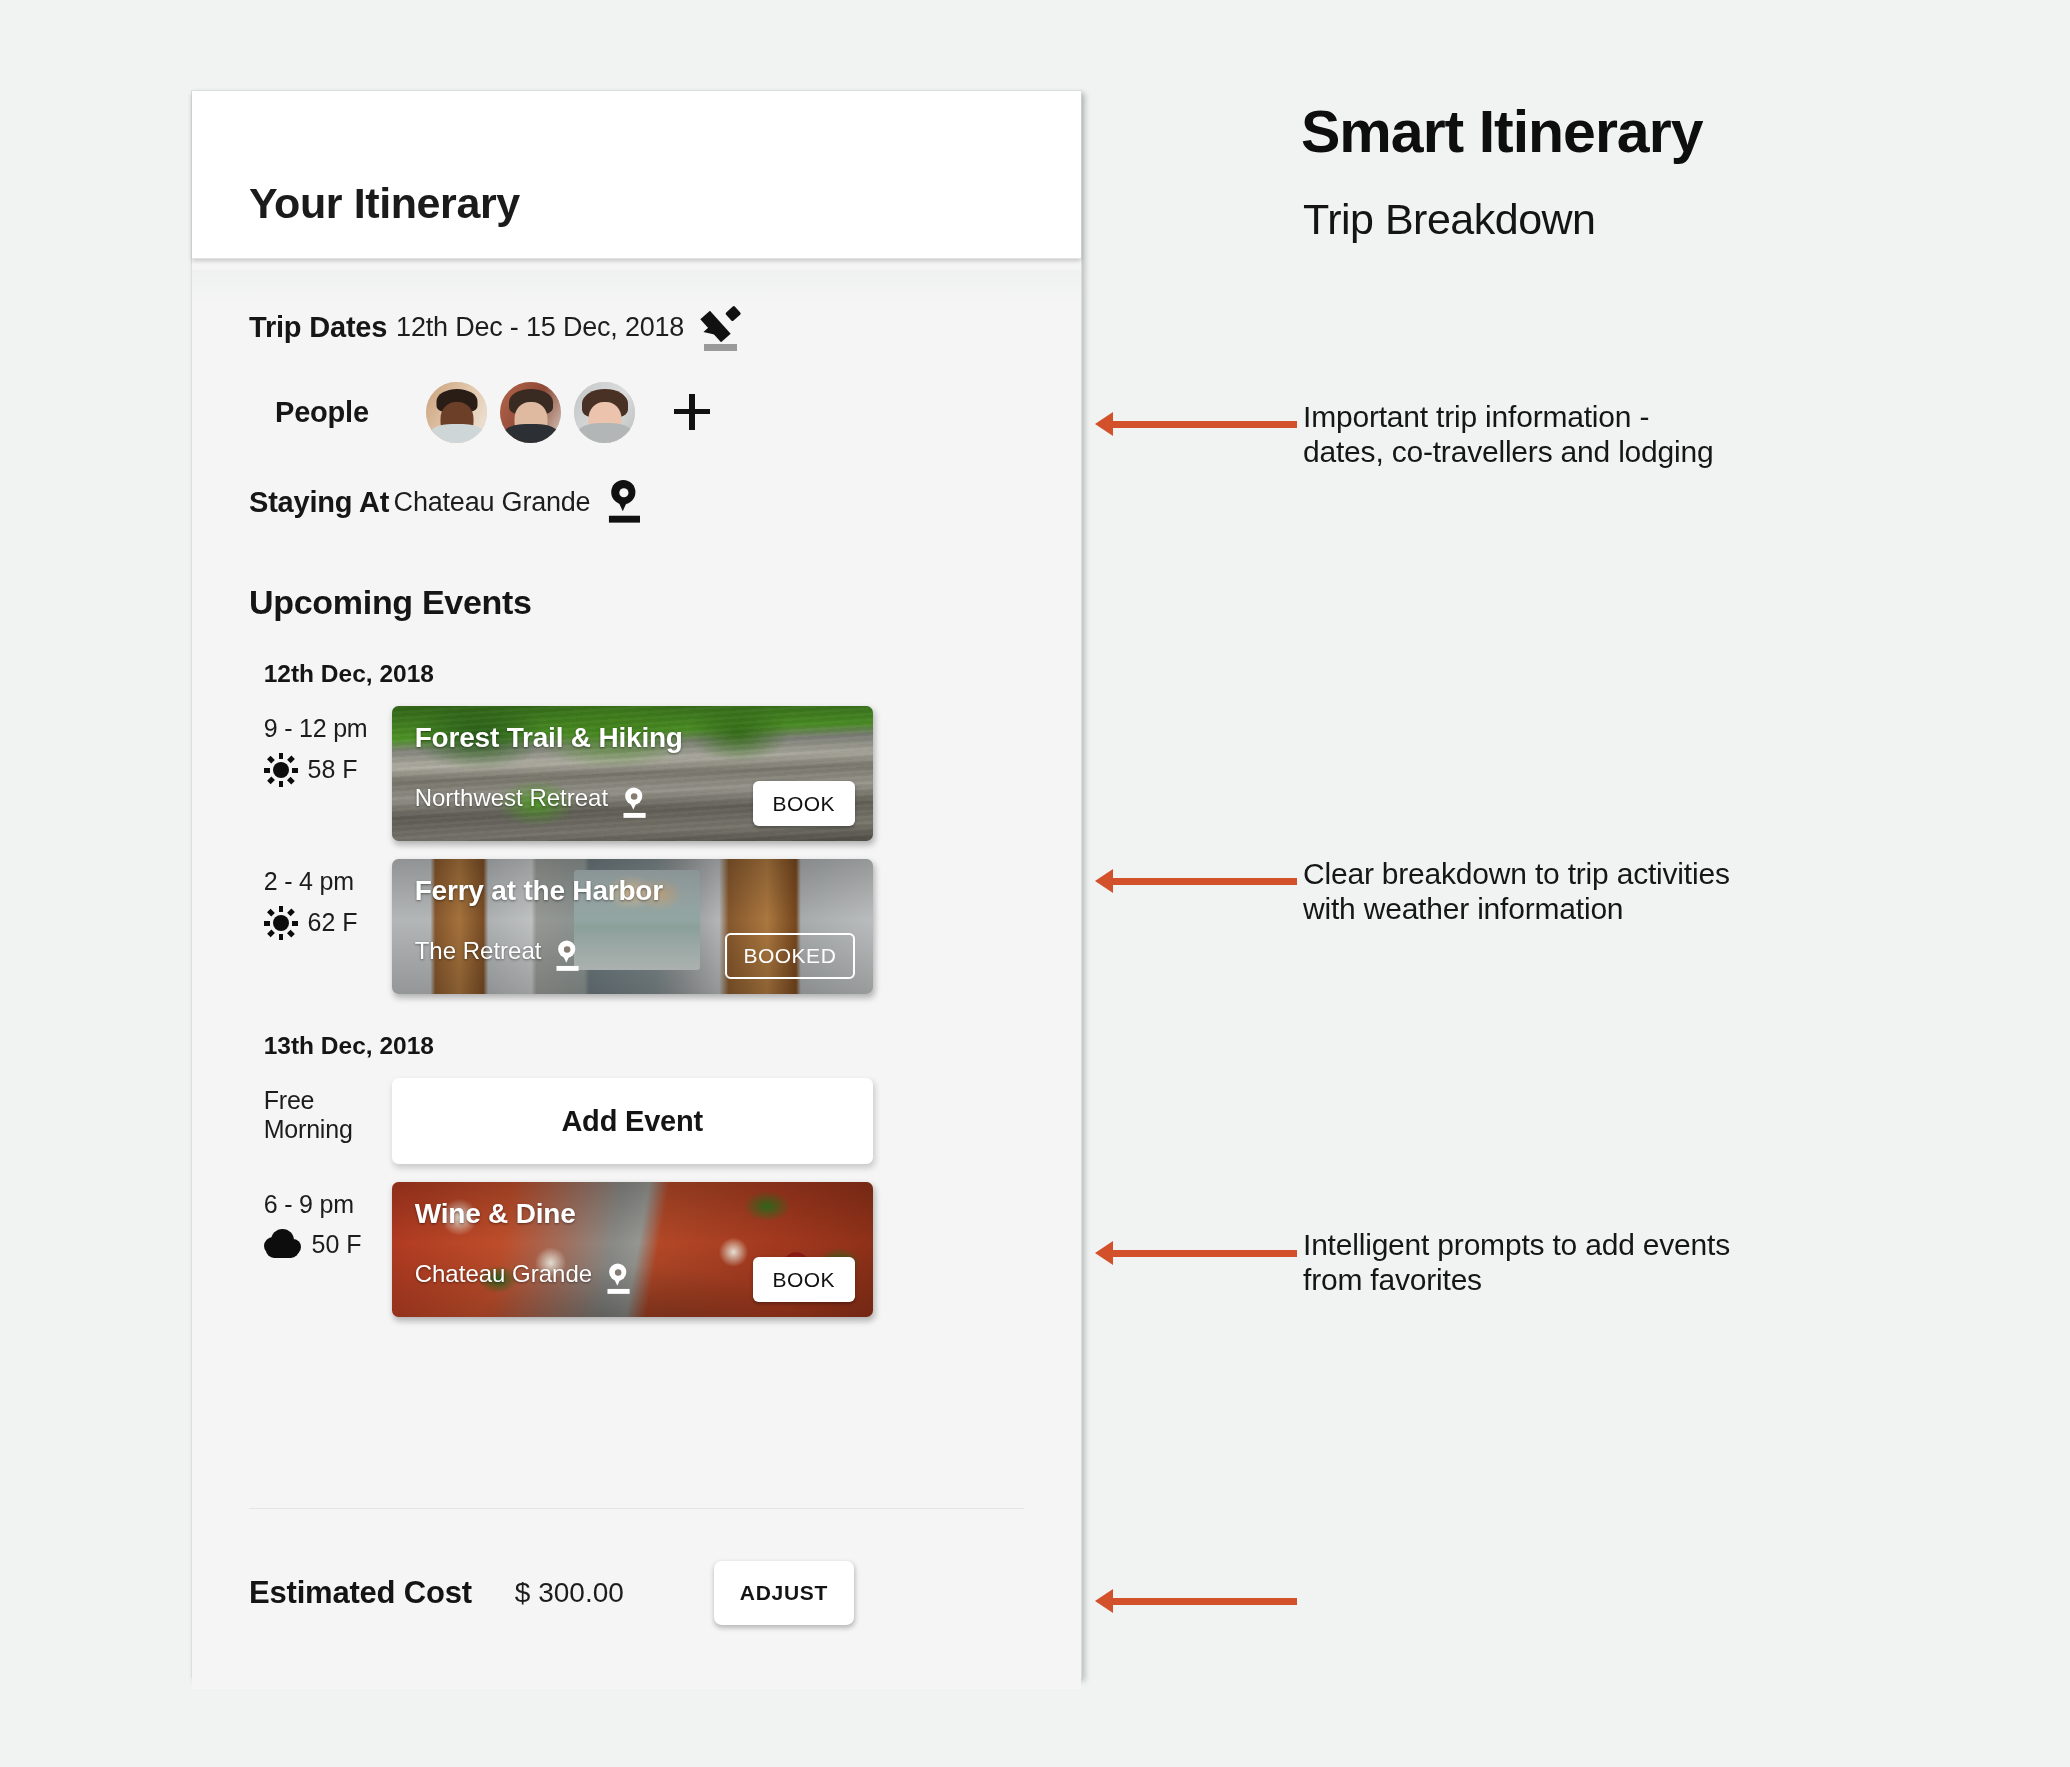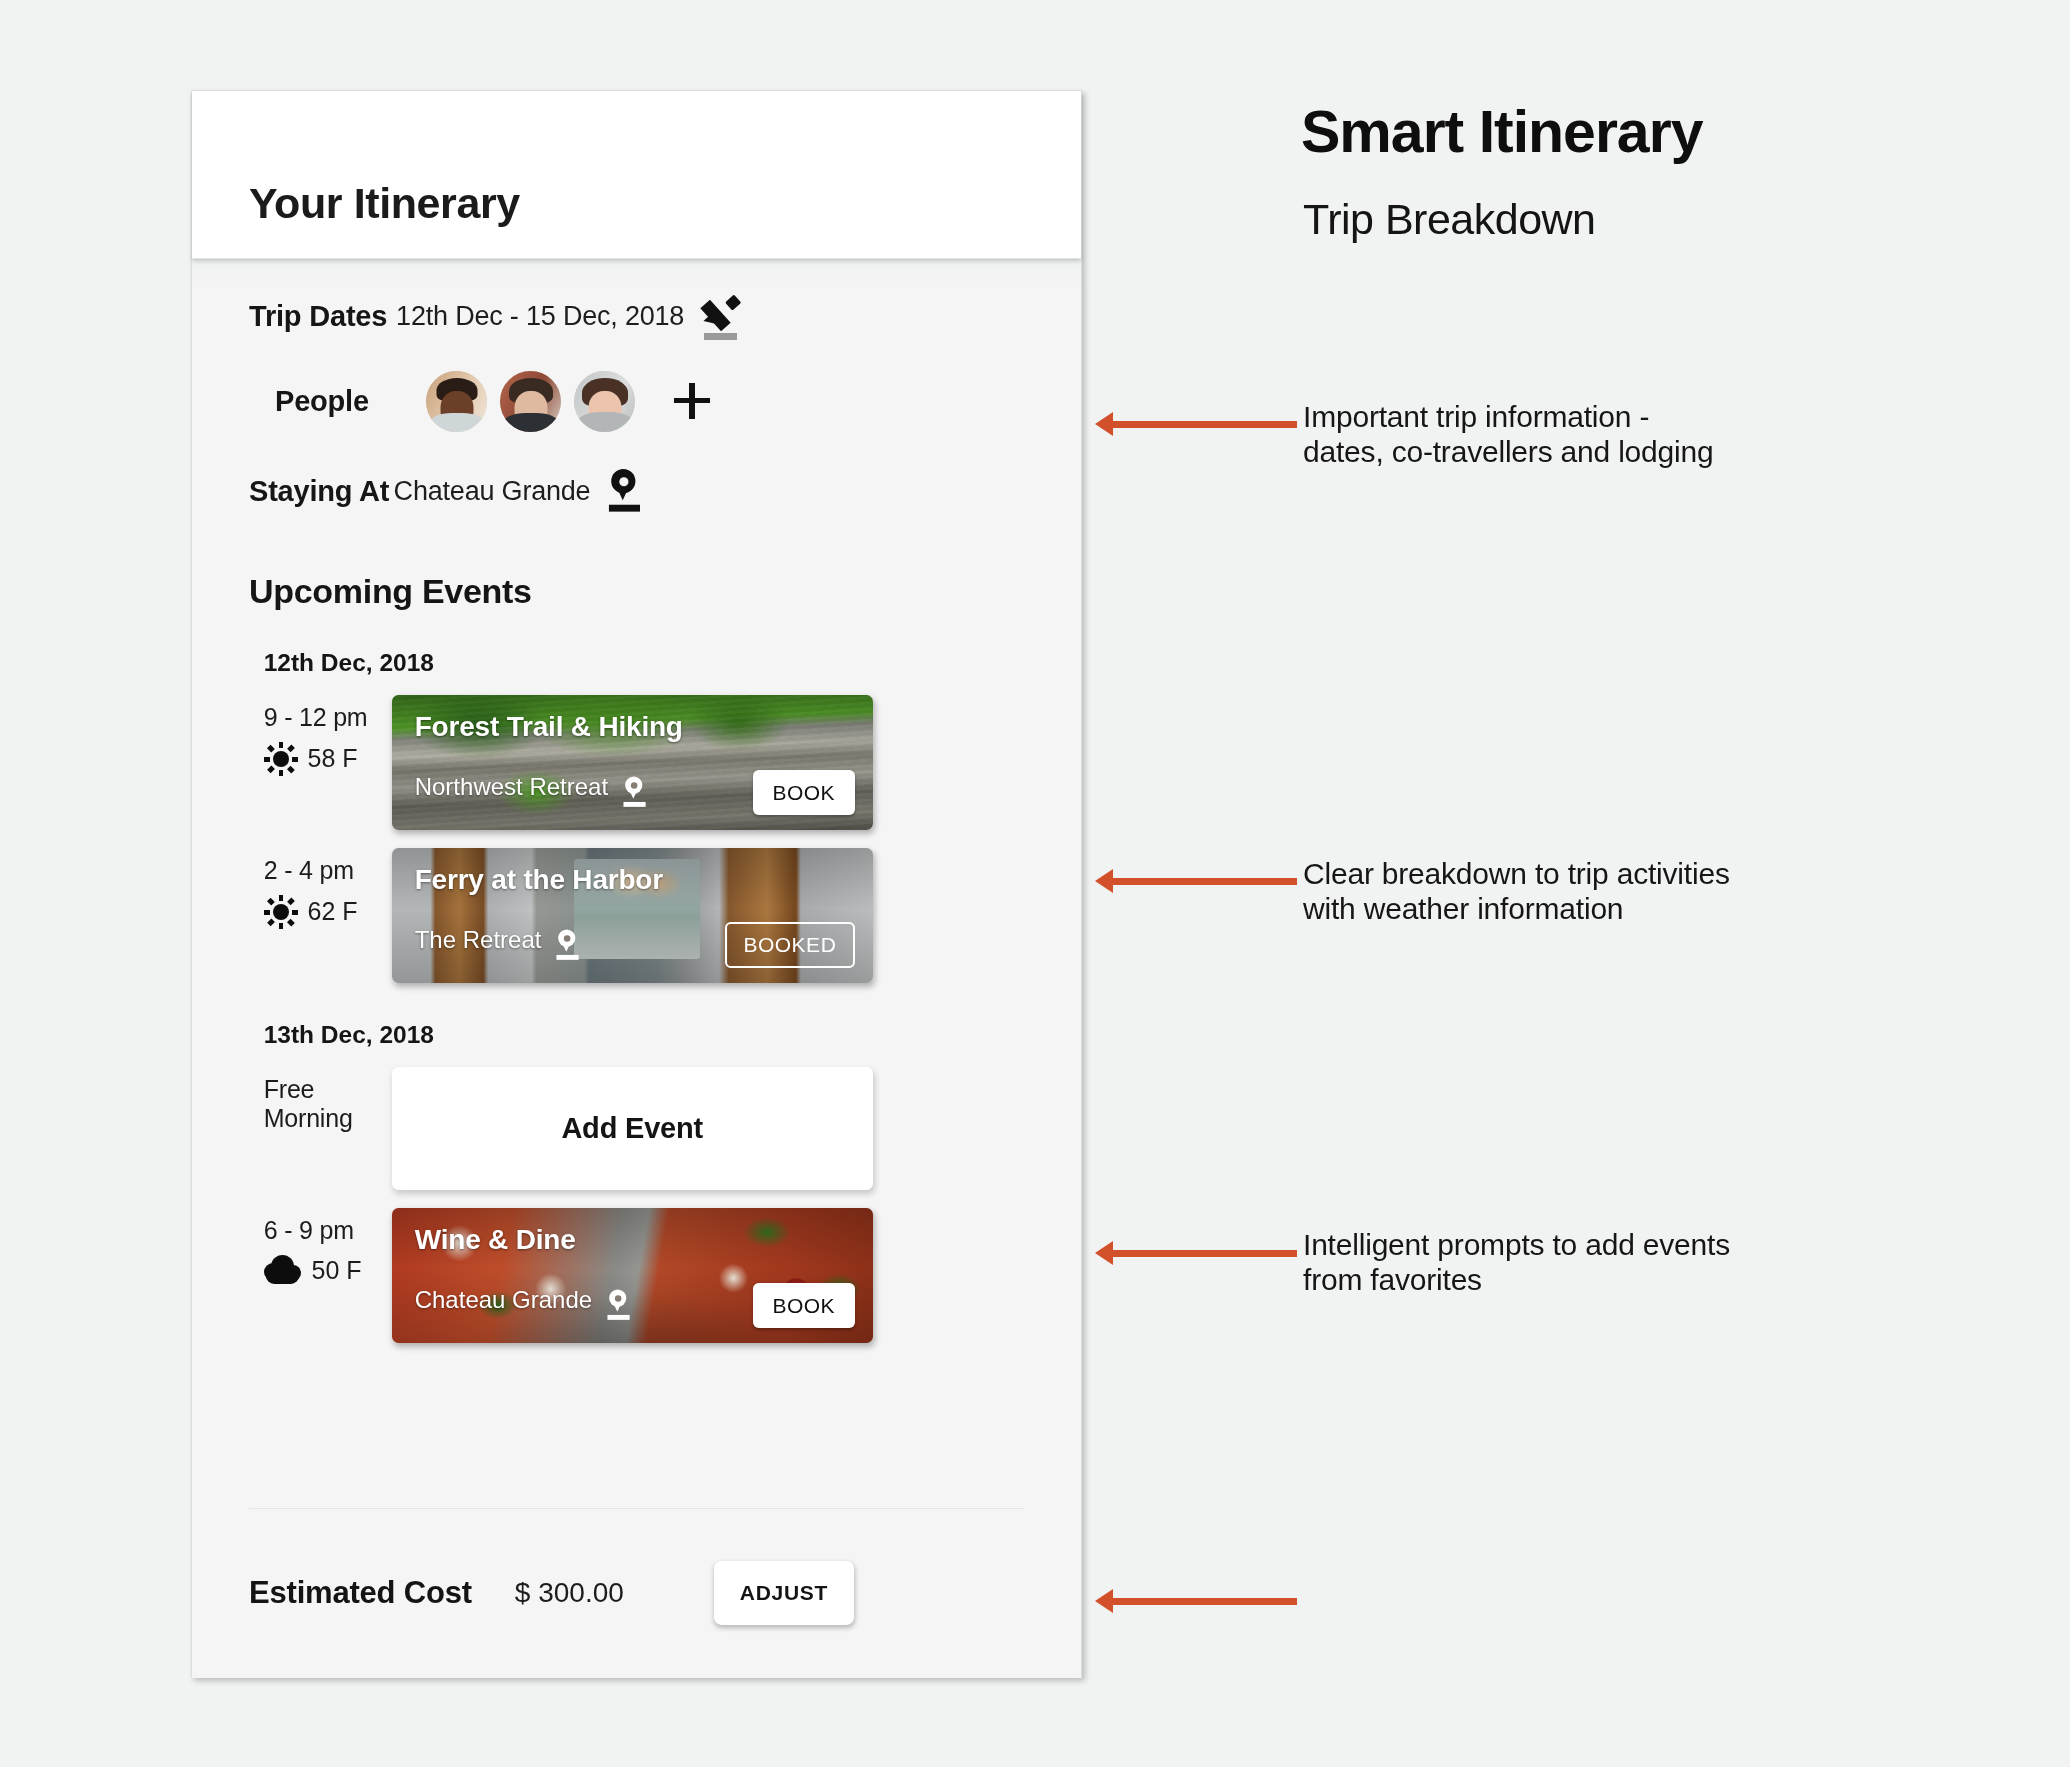--- a/index.html
+++ b/index.html
@@ -49,21 +49,21 @@
     font-size: 29px;
     font-weight: bold;
     color: #161616;
     letter-spacing: -0.2px;
   }
   .info-value {
     font-size: 27px;
     color: #1d1d1d;
     letter-spacing: -0.2px;
   }
-  .row-dates { height: 97px; padding-top: 18px; }
+  .row-dates { height: 97px; padding-top: 18px; margin-top: 11px; }
   .row-dates .info-label { width: 143px; }
   .row-dates .info-value { margin-left: 4.1px; }
   .row-people { height: 90px; }
   .row-people .info-label { width: 143px; margin-left: 26px; }
   .row-staying { height: 90px; }
   .row-staying .info-label { width: 143px; }
   .row-staying .info-value { margin-left: 1.6px; }
 
   
   .pencil-icon { position: relative; width: 41px; height: 43px; margin-left: 18px; }
@@ -340,21 +340,21 @@
     content:""; position:absolute; inset:0;
     background: radial-gradient(ellipse 164px 65px at 50% 110%, rgba(0,0,0,0.22), rgba(0,0,0,0));
   }
   .ec-scrim {
     position:absolute; inset:0;
     background: linear-gradient(180deg, rgba(0,0,0,0.22) 0%, rgba(0,0,0,0.03) 45%, rgba(0,0,0,0.20) 100%);
   }
 
   
   .add-event-card {
-    width: 481px; height: 123px;
+    width: 481px; height: 86px;
     background: #ffffff;
     border-radius: 6.5px;
     box-shadow: 1.6px 3.3px 6.5px rgba(0,0,0,0.18);
     display: flex; align-items: center; justify-content: center;
     font-size: 29px; font-weight: bold; color: #141414;
     letter-spacing: -0.2px;
     flex: none;
   }
 
   

